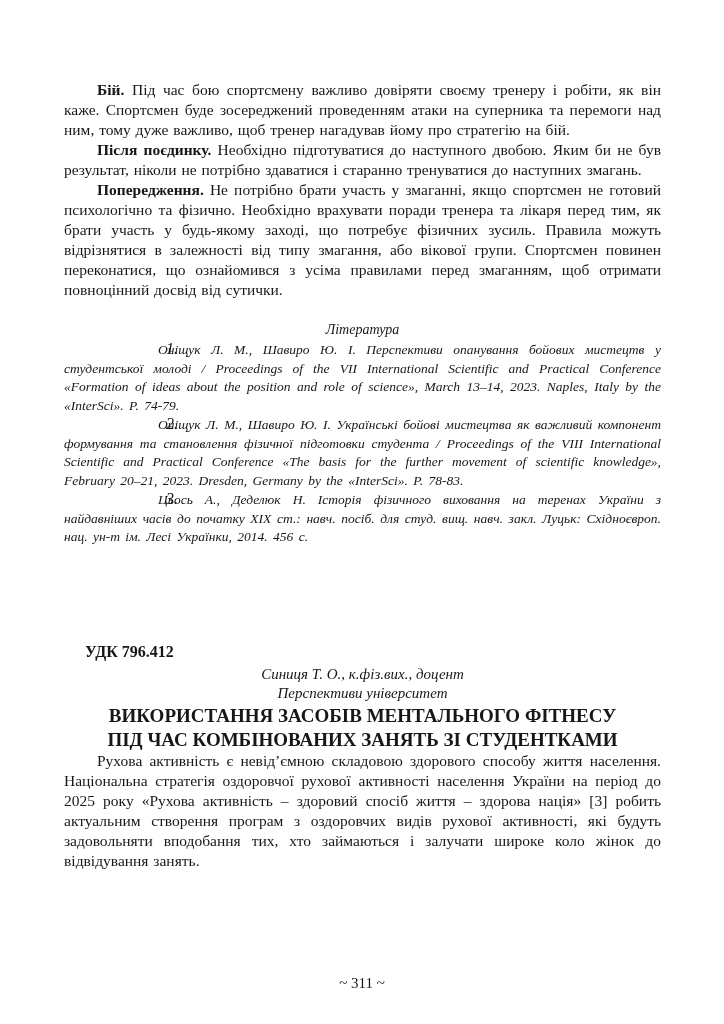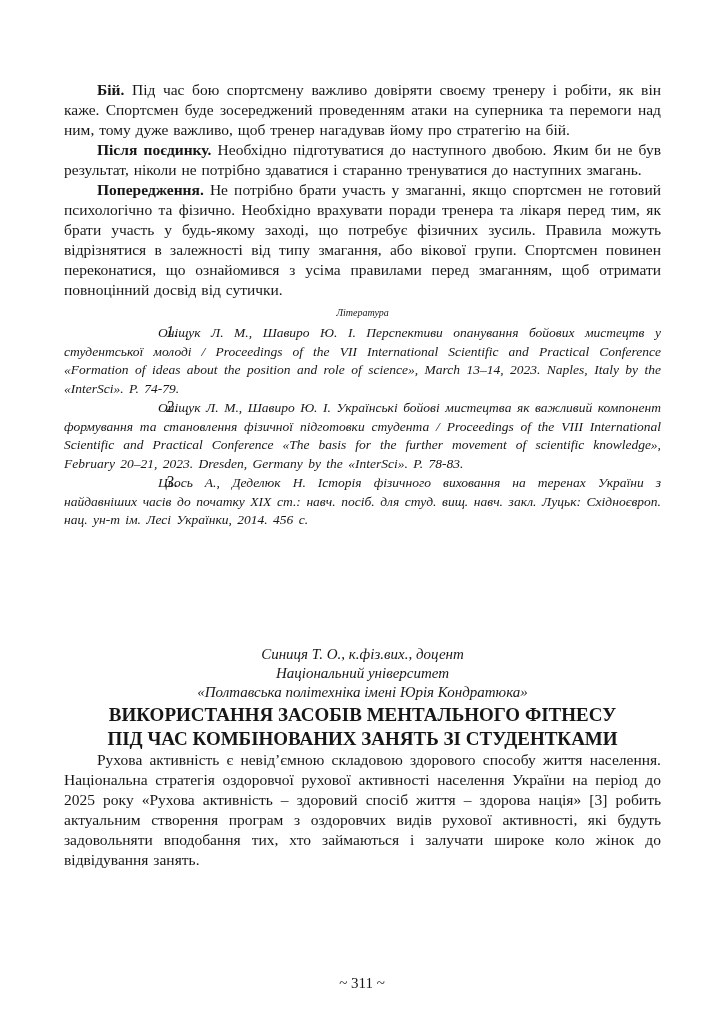--- a/index.html
+++ b/index.html
@@ -25,23 +25,23 @@
   }
   .body-p {
     margin: 0;
     font-size: 15.5px;
     line-height: 20px;
     text-align: justify;
     text-indent: 33px;
     word-spacing: 1px;
   }
   .lit-heading {
-    margin-top: 3px;
+    margin-top: 20px;
     font-style: italic;
-    font-size: 10px;
+    font-size: 14px;
     line-height: 20px;
     text-align: center;
   }
   .ref {
     margin: 0;
     font-style: italic;
     font-size: 13.5px;
     line-height: 18.5px;
     text-align: justify;
     text-indent: 51px;
@@ -117,25 +117,25 @@
     <p class="ref"><span class="ref-num">1.</span><span>Оніщук Л. М., Шавиро Ю. І. Перспективи опанування бойових мистецтв у студентської молоді / Proceedings of the VII International Scientific and Practical Conference «Formation of ideas about the position and role of science», March 13–14, 2023. Naples, Italy by the «InterSci». P. 74-79.</span></p>
 
     <p class="ref"><span class="ref-num">2.</span><span>Оніщук Л. М., Шавиро Ю. І. Українські бойові мистецтва як важливий компонент формування та становлення фізичної підготовки студента / Proceedings of the VIII International Scientific and Practical Conference «The basis for the further movement of scientific knowledge», February 20–21, 2023. Dresden, Germany by the «InterSci». P. 78-83.</span></p>
 
     <p class="ref"><span class="ref-num">3.</span><span>Цьось А., Деделюк Н. Історія фізичного виховання на теренах України з найдавніших часів до початку XIX ст.: навч. посіб. для студ. вищ. навч. закл. Луцьк: Східноєвроп. нац. ун-т ім. Лесі Українки, 2014. 456 с.</span></p>
 
   </div>
 
   <div class="bottom-block">
 
+    <div class="udc">УДК 796.412</div>
 
     <div class="authors">
       <div>Синиця Т. О., к.фіз.вих., доцент</div>
-      <div>Національний університет</div>
-      <div>«Полтавська політехніка імені Юрія Кондратюка»</div>
+      <div>Перспективи університет</div>
     </div>
 
     <div class="article-title">
       <div>ВИКОРИСТАННЯ ЗАСОБІВ МЕНТАЛЬНОГО ФІТНЕСУ</div>
       <div>ПІД ЧАС КОМБІНОВАНИХ ЗАНЯТЬ ЗІ СТУДЕНТКАМИ</div>
     </div>
 
     <p class="article-p first">Рухова активність є невід’ємною складовою здорового способу життя населення. Національна стратегія оздоровчої рухової активності населення України на період до 2025 року «Рухова активність – здоровий спосіб життя – здорова нація» [3] робить актуальним створення програм з оздоровчих видів рухової активності, які будуть задовольняти вподобання тих, хто займаються і залучати широке коло жінок до відвідування занять.</p>
 
 

